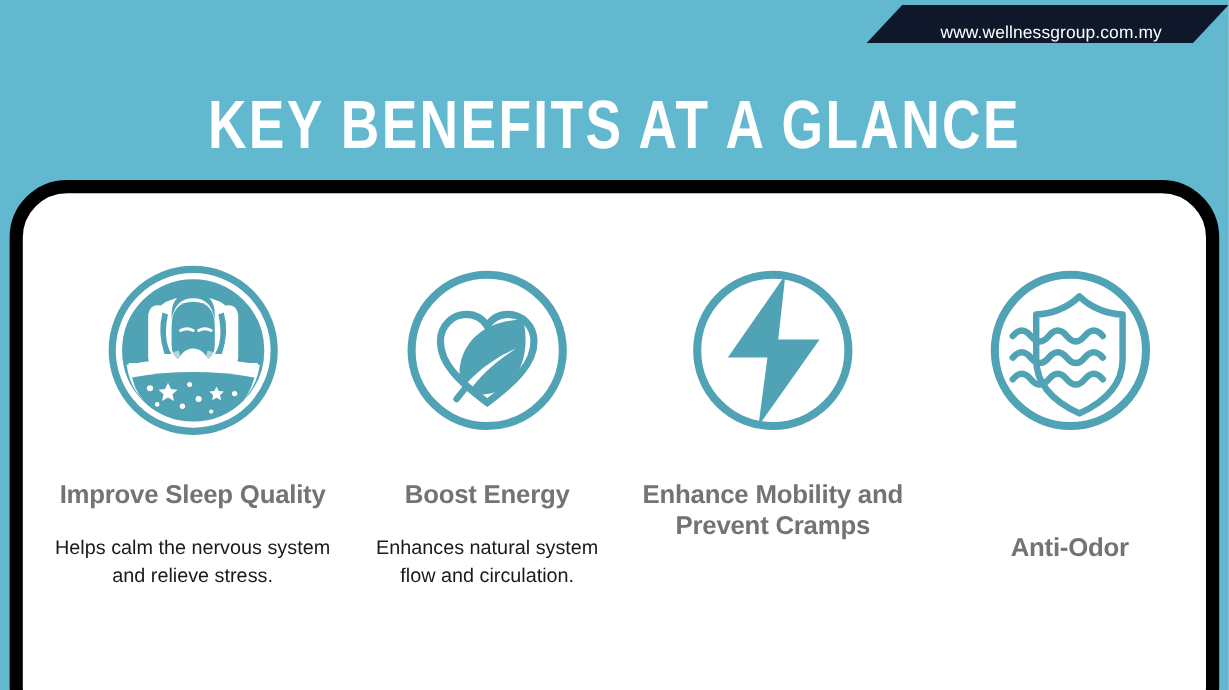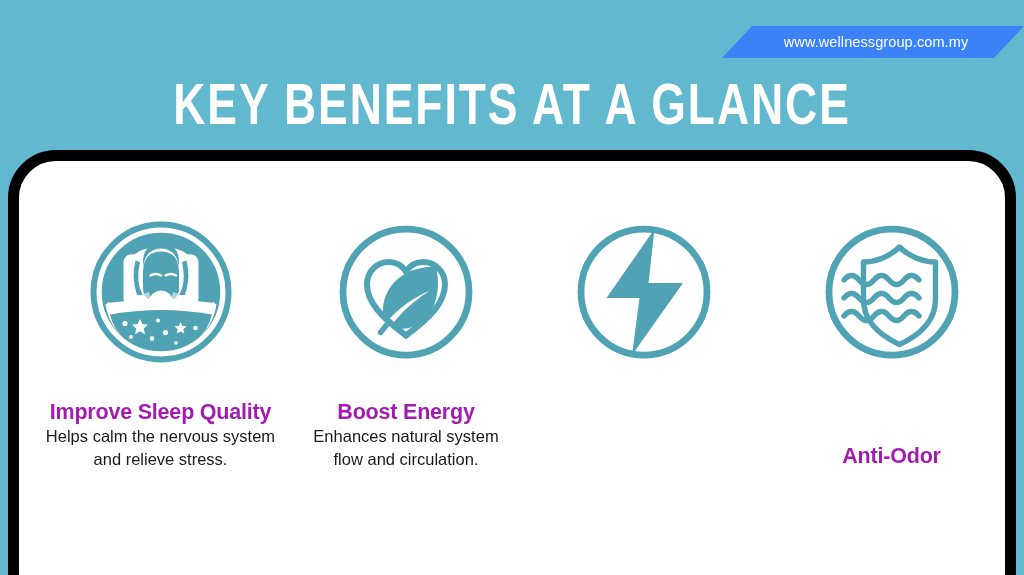--- a/index.html
+++ b/index.html
@@ -6,26 +6,26 @@
   html,body { width:1024px; height:575px; overflow:hidden; }
   body {
     background:#62b8ce;
     font-family:"Liberation Sans", sans-serif;
     position:relative;
   }
 
   
   #url-banner{
     position:absolute;
-    top:26px; left:722px;
+    top:4px; left:722px;
     width:302px; height:32px;
-    background:#3b82f6;
+    background:#0f172a;
     -webkit-clip-path: polygon(30px 0, 100% 0, 100% 0, 272px 100%, 0 100%);
     clip-path: polygon(30px 0, 100% 0, 272px 100%, 0 100%);
-    display:flex; align-items:center; justify-content:center;
+    display:flex; align-items:flex-end; justify-content:center;
   }
   #url-banner .url-text{
     color:#fff;
     font-size:14.5px;
     letter-spacing:.1px;
     white-space:nowrap;
     padding-left:6px;
   }
 
   
@@ -74,26 +74,26 @@
   .benefit-col.col-3{ width:227px;gap:44px; }
 
   .benefit-icon{
     width:150px; height:150px;
     display:block;
   }
   .benefit-heading{
     margin-top:32px;
     font-size:21.5px;
     font-weight:700;
-    color:#a21caf;
+    color:#737373;
     line-height:26px;
     letter-spacing:-.2px;
   }
   .benefit-desc{
-    margin-top:0;
+    margin-top:21px;
     font-size:16.5px;
     font-weight:400;
     color:#1a1a1a;
     line-height:23px;
   }
   .col-2 .benefit-desc{ margin-top:6px; }
   .col-0 .benefit-desc{ width:260px; }
   .col-1 .benefit-desc{ width:190px; }
   .col-2 .benefit-desc{ width:250px; }
   .col-3 .benefit-desc{ width:200px; }
@@ -150,20 +150,21 @@
       </svg>
       <div class="benefit-heading">Boost Energy</div>
       <div class="benefit-desc">Enhances natural system flow and circulation.</div>
     </div>
 
     <div class="benefit-col col-2">
       <svg class="benefit-icon" viewBox="0 0 100 100">
         <circle cx="50" cy="50" r="42" fill="none" stroke="#4fa3b5" stroke-width="4.5"></circle>
         <path d="M57 8 L25 54 L47 54 L42 92 L76 44 L53 44 Z" fill="#4fa3b5"></path>
       </svg>
+      <div class="benefit-heading">Enhance Mobility and Prevent Cramps</div>
     </div>
 
     <div class="benefit-col col-3">
       <svg class="benefit-icon" viewBox="0 0 100 100">
         <circle cx="50" cy="50" r="42" fill="none" stroke="#4fa3b5" stroke-width="4.5"></circle>
         <path d="M55 20 C62 27 72 30 79 30 L79 55 C79 70 68 79 55 85 C42 79 31 70 31 55 L31 30 C38 30 48 27 55 20 Z" fill="#fff" stroke="#4fa3b5" stroke-width="3.6" stroke-linejoin="round"></path>
         <path d="M18 42 q5 -6 10 0 q5 6 10 0 q5 -6 10 0 q5 6 10 0 q5 -6 10 0" fill="none" stroke="#4fa3b5" stroke-width="3.6" stroke-linecap="round"></path>
         <path d="M18 54 q5 -6 10 0 q5 6 10 0 q5 -6 10 0 q5 6 10 0 q5 -6 10 0" fill="none" stroke="#4fa3b5" stroke-width="3.6" stroke-linecap="round"></path>
         <path d="M18 66 q5 -6 10 0 q5 6 10 0 q5 -6 10 0 q5 6 10 0 q5 -6 10 0" fill="none" stroke="#4fa3b5" stroke-width="3.6" stroke-linecap="round"></path>
       </svg>

